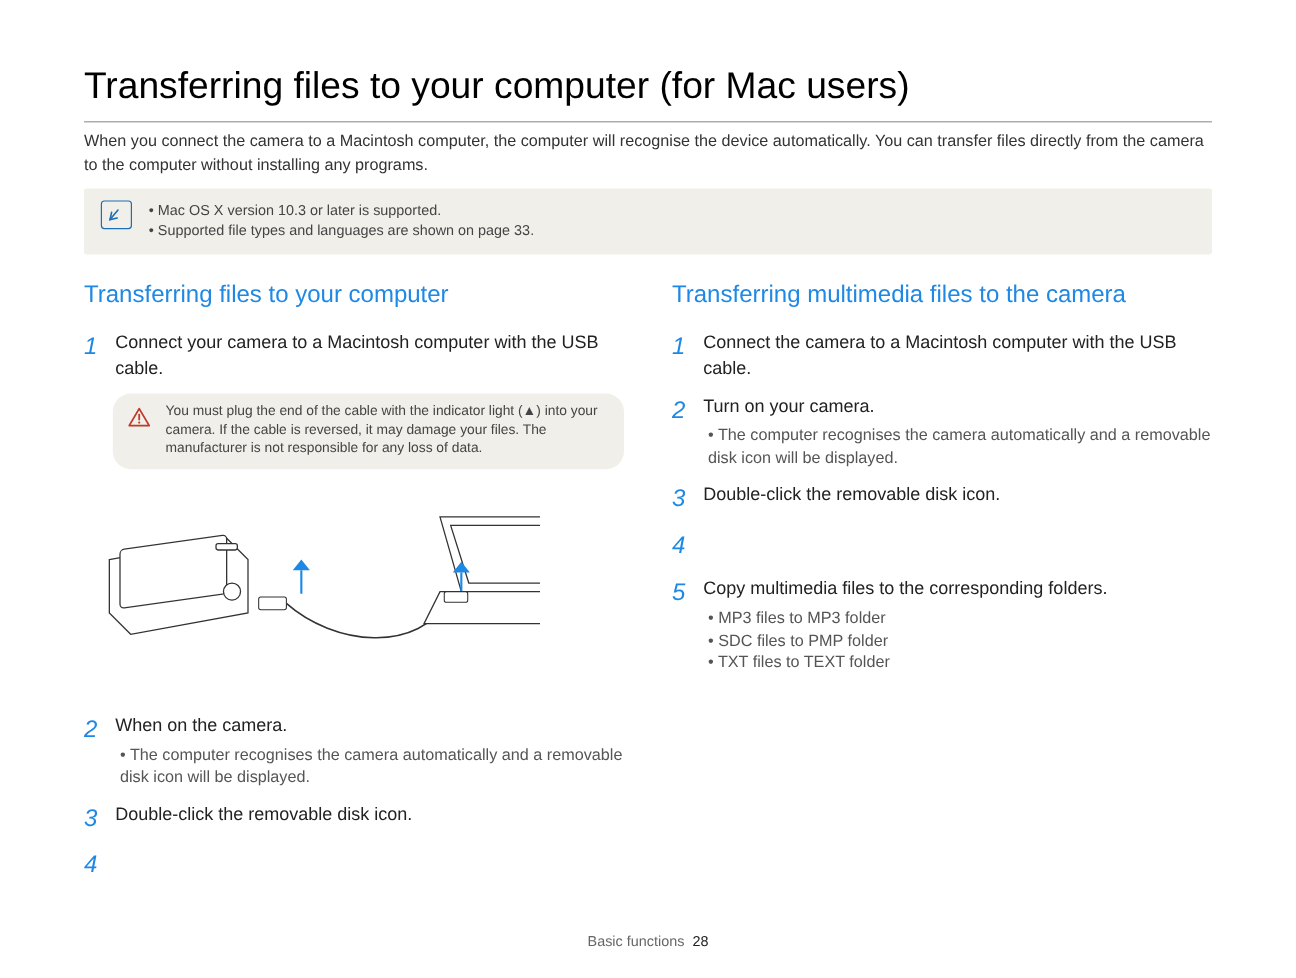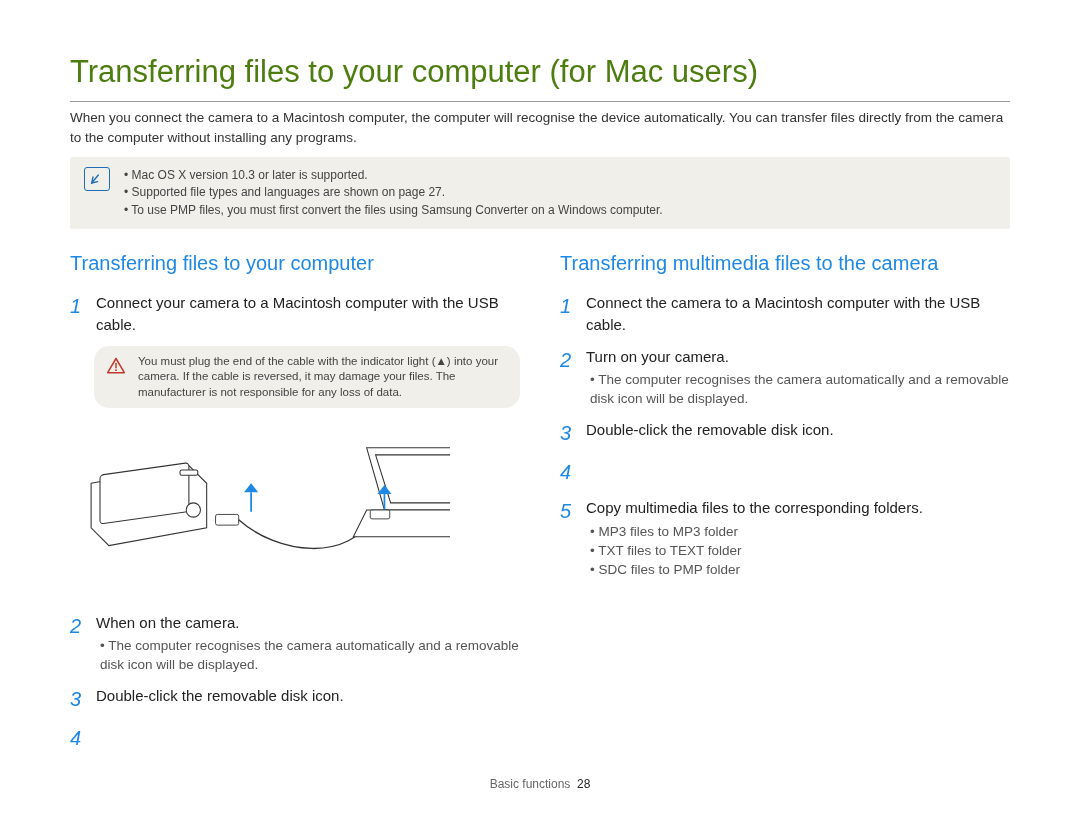--- a/index.html
+++ b/index.html
@@ -9,21 +9,21 @@
     background: #fff;
     width: 1080px;
     height: 815px;
     padding: 50px 70px 20px 70px;
     position: relative;
     font-size: 14px;
     line-height: 1.45;
   }
   .page-title {
     font-size: 31px;
-    color: #4d7c0f;
+    color: #000000;
     font-weight: 400;
     border-bottom: 1px solid #999;
     padding-bottom: 6px;
     margin-bottom: 6px;
   }
   .intro {
     font-size: 13.5px;
     color: #333;
     margin-bottom: 10px;
   }
@@ -128,22 +128,21 @@
 
 <div class="info-box">
   <div class="icon-wrap">
     <svg viewBox="0 0 24 24" fill="none" stroke="#1e6db5" stroke-width="2">
       <path d="M4 18 L14 6" stroke-linecap="round"></path>
       <path d="M6 9 L4 18 L13 16" stroke-linecap="round"></path>
     </svg>
   </div>
   <ul>
     <li>Mac OS X version 10.3 or later is supported.</li>
-    <li>Supported file types and languages are shown on page 27.</li>
-    <li>To use PMP files, you must first convert the files using Samsung Converter on a Windows computer.</li>
+    <li>Supported file types and languages are shown on page 33.</li>
   </ul>
 </div>
 
 <div class="columns">
 
   <div class="col">
     <h2 class="section-title">Transferring files to your computer</h2>
 
     <div class="step-row">
       <div class="step-num">1</div>
@@ -242,22 +241,22 @@
     <div class="step-row">
       <div class="step-num">4</div>
     </div>
 
     <div class="step-row">
       <div class="step-num">5</div>
       <div class="step-body">
         <div class="step-text">Copy multimedia files to the corresponding folders.</div>
         <ul>
           <li>MP3 files to MP3 folder</li>
+          <li>SDC files to PMP folder</li>
           <li>TXT files to TEXT folder</li>
-          <li>SDC files to PMP folder</li>
         </ul>
       </div>
     </div>
   </div>
 </div>
 
 <div class="footer">
   <span>Basic functions</span>&nbsp;&nbsp;<span class="pg">28</span>
 </div>
 

